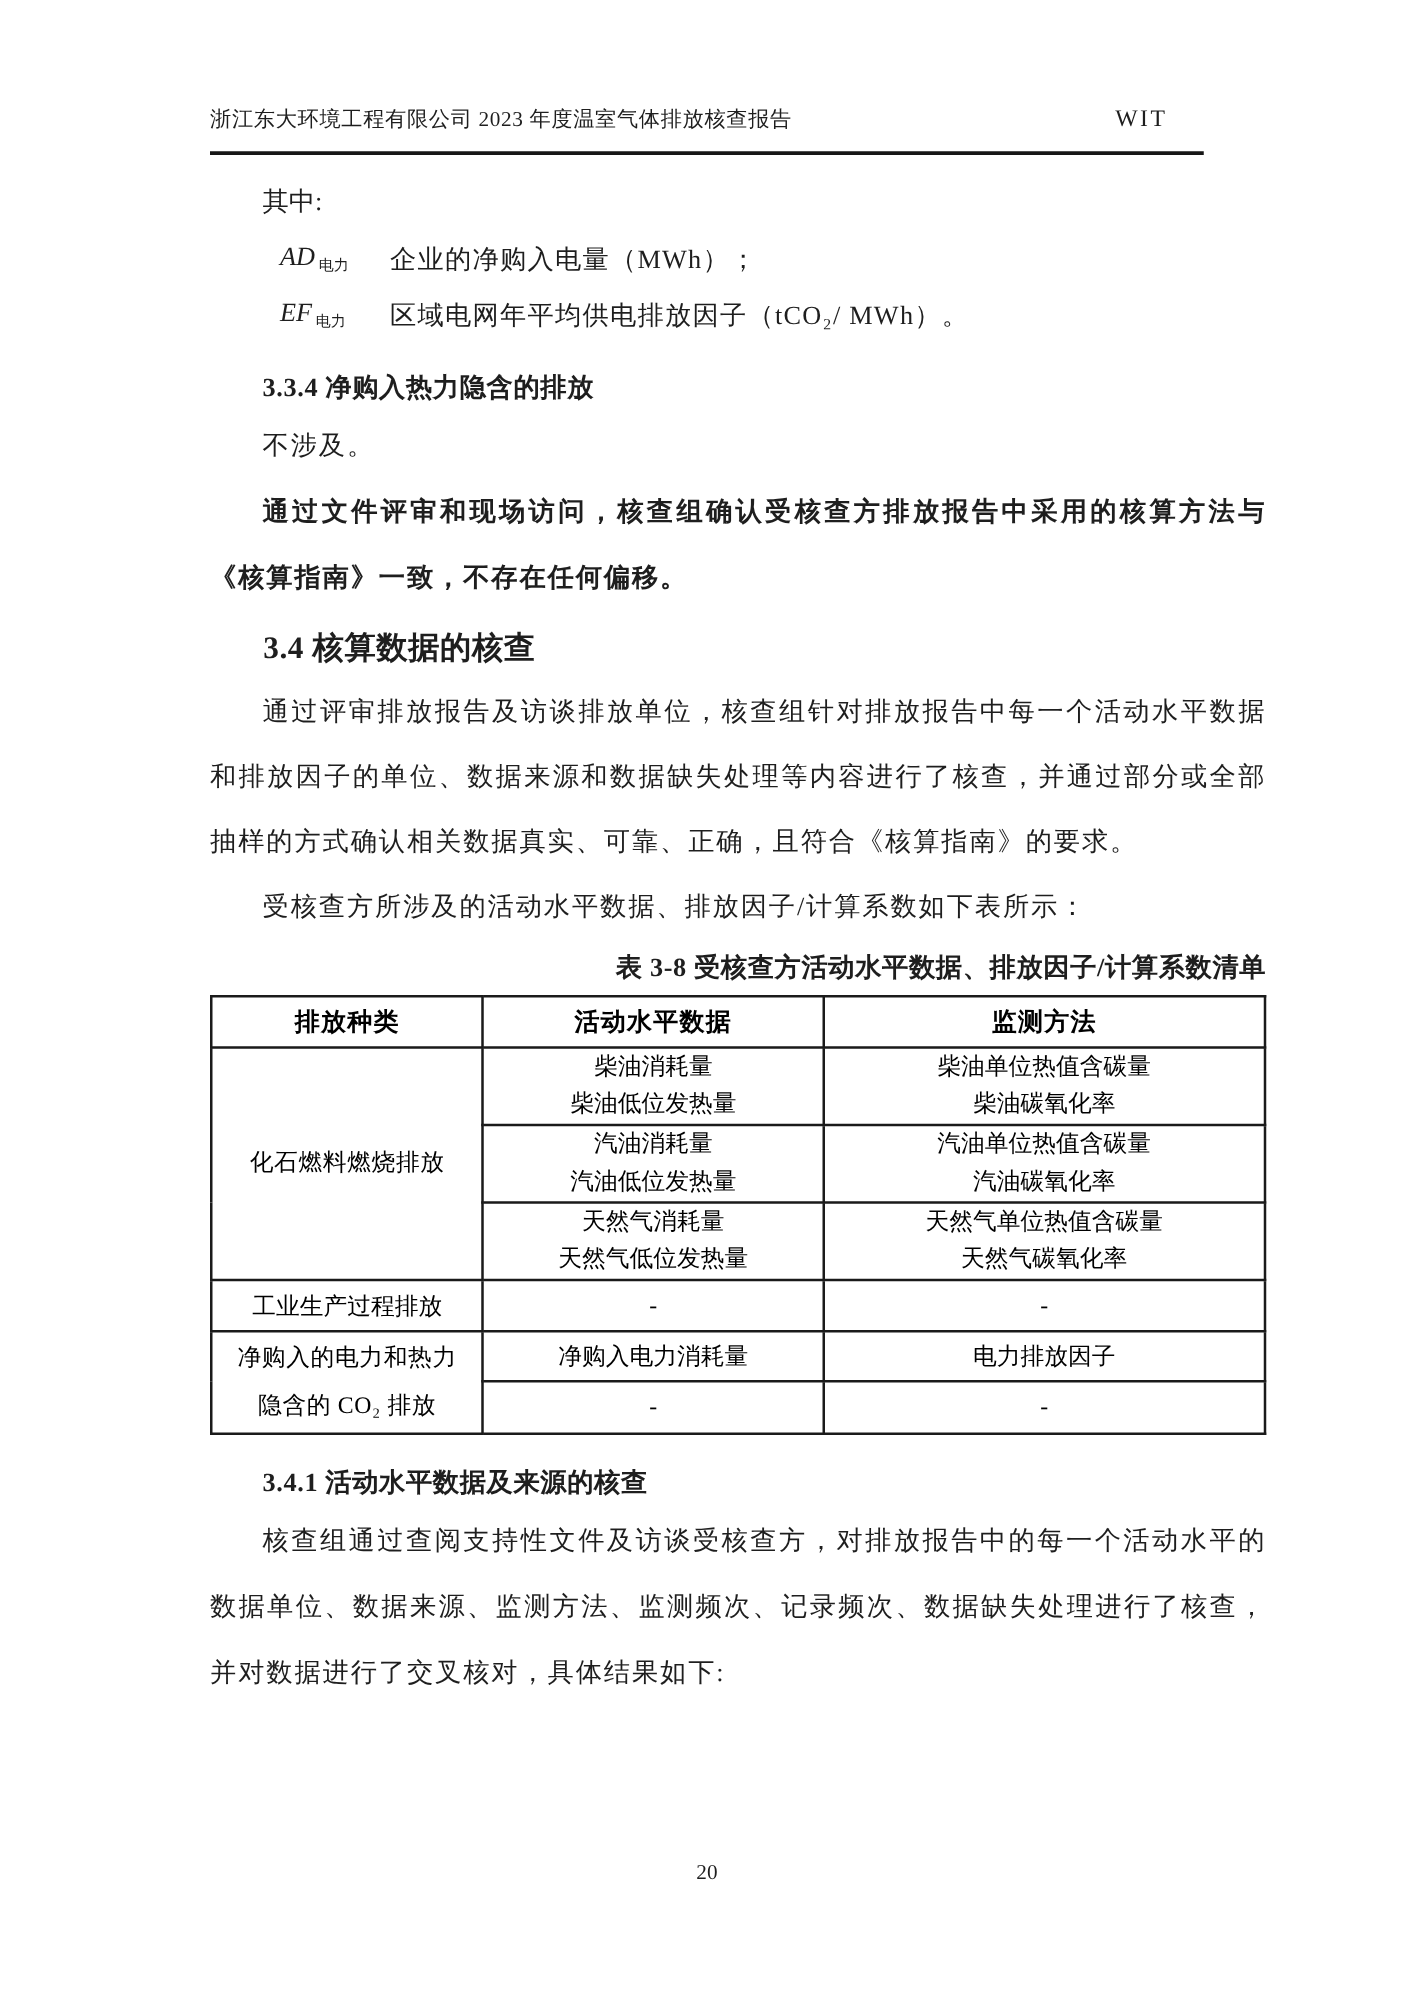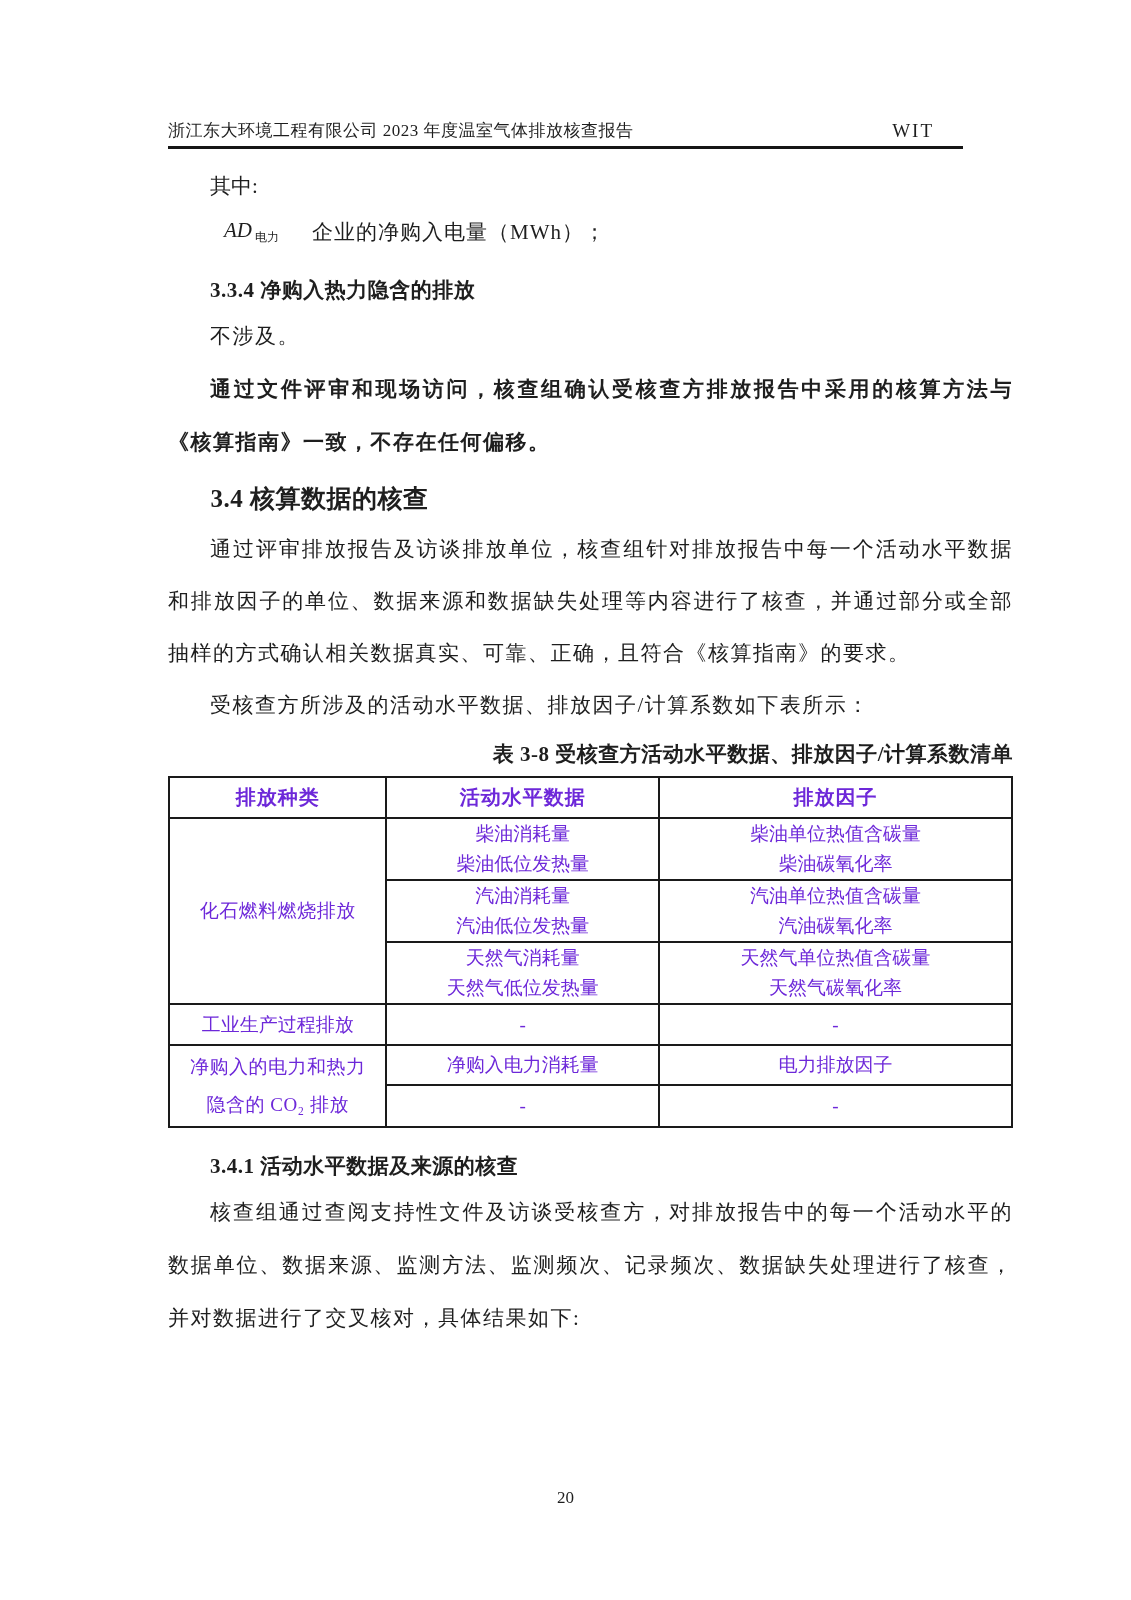--- a/index.html
+++ b/index.html
@@ -8,25 +8,24 @@
     width: 1131px;
     height: 1600px;
     background: #ffffff;
     color: #1e1e1e;
     font-family: "Liberation Serif", "DejaVu Serif", serif;
     overflow: hidden;
     box-sizing: border-box;
   }
   
   .doc-header {
-    padding: 84px 171px 3px 168px;
+    padding: 84px 171px 13px 168px;
     display: flex;
     justify-content: space-between;
     align-items: center;
-    margin-top: 35px;
   }
   .doc-header-rule {
     margin: 0 168px 0 168px;
     border-bottom: 3px solid #161616;
   }
   .header-title { font-size: 17px; letter-spacing: 0.5px; line-height: 24px; }
   .header-logo  { font-size: 19px; letter-spacing: 2px; margin-right: 26px; line-height: 24px; }
 
   
   .main { padding: 0 118px 0 168px; }
@@ -94,21 +93,21 @@
     text-align: right;
     letter-spacing: 0.5px;
   }
 
   
   table.data-table {
     width: 100%;
     border-collapse: collapse;
     table-layout: fixed;
     font-size: 19px;
-    color: #6d28d9;
+    color: #000000;
   }
   .data-table col.c1 { width: 25.8%; }
   .data-table col.c2 { width: 32.3%; }
   .data-table col.c3 { width: 41.9%; }
   .data-table th, .data-table td {
     border: 2px solid #1a1a1a;
     text-align: center;
     vertical-align: middle;
     padding: 0;
   }
@@ -146,20 +145,24 @@
   </div>
   <div class="doc-header-rule"></div>
 
   <div class="main">
 
     <p class="lead-line">其中:</p>
 
     <div class="def-row">
       <span class="def-symbol"><i>AD</i><span class="def-sub">电力</span></span>
       <span class="def-desc">企业的净购入电量（MWh）；</span>
+    </div>
+    <div class="def-row">
+      <span class="def-symbol"><i>EF</i><span class="def-sub">电力</span></span>
+      <span class="def-desc">区域电网年平均供电排放因子（tCO₂/ MWh）。</span>
     </div>
 
     <p class="h3">3.3.4 净购入热力隐含的排放</p>
     <p class="body-para no-indent" style="text-indent:2em;">不涉及。</p>
     <p class="body-para bold">通过文件评审和现场访问，核查组确认受核查方排放报告中采用的核算方法与《核算指南》一致，不存在任何偏移。</p>
 
     <p class="h2">3.4 核算数据的核查</p>
     <p class="body-para tight">通过评审排放报告及访谈排放单位，核查组针对排放报告中每一个活动水平数据和排放因子的单位、数据来源和数据缺失处理等内容进行了核查，并通过部分或全部抽样的方式确认相关数据真实、可靠、正确，且符合《核算指南》的要求。</p>
     <p class="body-para">受核查方所涉及的活动水平数据、排放因子/计算系数如下表所示：</p>
 
@@ -168,21 +171,21 @@
     <table class="data-table">
       <colgroup>
           <col class="c1">
           <col class="c2">
           <col class="c3">
         </colgroup>
       <thead>
         <tr>
           <th>排放种类</th>
           <th>活动水平数据</th>
-          <th>排放因子</th>
+          <th>监测方法</th>
         </tr>
       </thead>
       <tbody>
         <tr class="fuel-row">
           <td rowspan="3" class="cell-category">化石燃料燃烧排放</td>
           <td class="cell-multiline">柴油消耗量
 柴油低位发热量</td>
           <td class="cell-multiline">柴油单位热值含碳量
 柴油碳氧化率</td>
         </tr>

